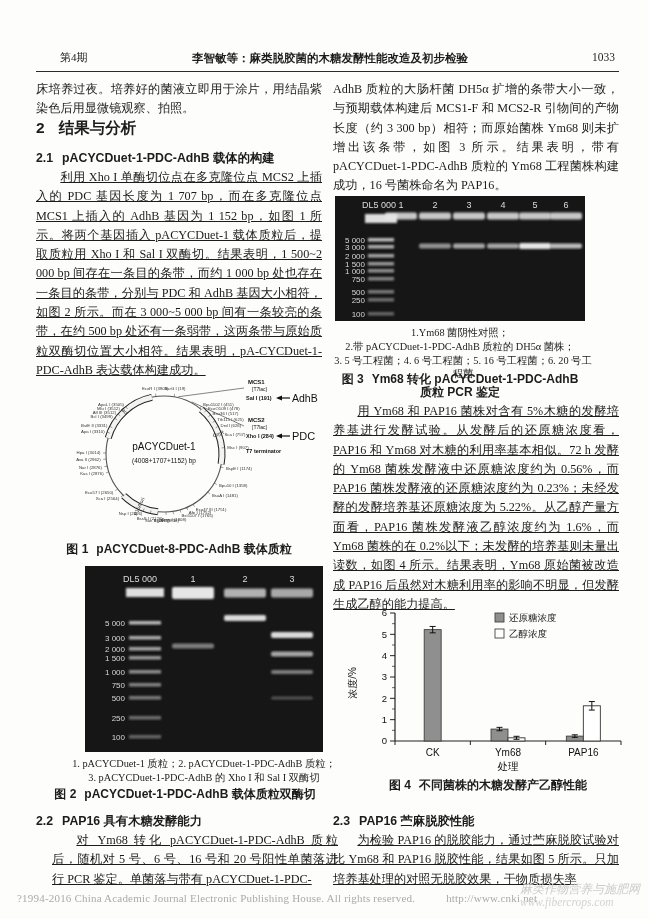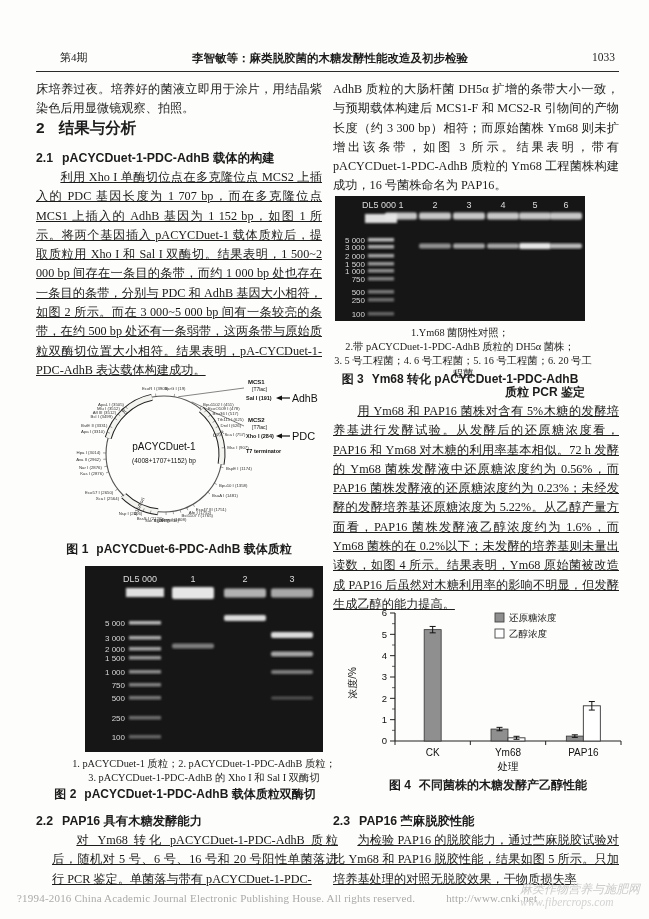--- a/index.html
+++ b/index.html
@@ -140,21 +140,21 @@
         <text x="256" y="39.5" font-size="10.5" fill="#111" font-family="Liberation Serif,serif">AdhB</text>
         <text x="212" y="60" font-size="6" font-weight="700" fill="#111">MCS2</text>
         <text x="216" y="67" font-size="5" fill="#111">[T7lac]</text>
         <text x="210" y="76" font-size="5.5" font-weight="700" fill="#111">Xho I (284)</text>
         <polygon points="240,74 246,71.5 246,76.5" fill="#111"></polygon>
         <line x1="245" y1="74" x2="254" y2="74" stroke="#111" stroke-width="1.2"></line>
         <text x="256" y="77.5" font-size="11" fill="#111" font-family="Liberation Serif,serif">PDC</text>
         <text x="210" y="91" font-size="5.5" font-weight="700" fill="#111">T7 terminator</text>
       </svg></div>
   <div class="abs colL figcap" style="top:541px;">
-    <span class="num">图 1</span><span>pACYCDuet-6-PDC-AdhB 载体质粒</span>
+    <span class="num">图 1</span><span>pACYCDuet-8-PDC-AdhB 载体质粒</span>
   </div>
 
   <div class="abs gelbox" style="top:566px;left:85px;width:238px;height:186px;"><svg width="238" height="186" viewBox="0 0 238 186">
         <defs>
           <filter id="gb2" x="-30%" y="-30%" width="160%" height="160%">
             <feGaussianBlur stdDeviation="0.9"></feGaussianBlur>
           </filter>
         </defs>
         <rect width="100%" height="100%" fill="#161616"></rect>
         <text x="55" y="16" fill="#dcdcdc" font-size="9" text-anchor="middle">DL5 000</text>
@@ -247,21 +247,21 @@
         <rect x="184" y="47" width="32" height="6" rx="2" fill="#e6e6e6" opacity="1" filter="url(#gb3)"></rect>
         <rect x="215" y="16.5" width="32" height="7" rx="2" fill="#e6e6e6" opacity="0.85" filter="url(#gb3)"></rect>
         <rect x="215" y="47.5" width="32" height="5" rx="2" fill="#e6e6e6" opacity="0.8" filter="url(#gb3)"></rect>
       </svg></div>
   <div class="abs fignote" style="top:326px;left:335px;width:250px;">1.Ym68 菌阴性对照；</div>
   <div class="abs fignote" style="top:340px;left:335px;width:250px;">2.带 pACYCDuet-1-PDC-AdhB 质粒的 DH5α 菌株；</div>
   <div class="abs fignote" style="top:354px;left:333px;width:260px;">3. 5 号工程菌；4. 6 号工程菌；5. 16 号工程菌；6. 20 号工程菌</div>
   <div class="abs figcap" style="top:371px;left:335px;width:250px;">
     <span class="num">图 3</span><span>Ym68 转化 pACYCDuet-1-PDC-AdhB</span>
   </div>
-  <div class="abs figcap" style="top:384px;left:335px;width:250px;text-align:right;">质粒 PCR 鉴定</div>
+  <div class="abs figcap" style="top:384px;left:335px;width:250px;">质粒 PCR 鉴定</div>
 
   <p class="abs colR p indent" style="top:402px;">用 Ym68 和 PAP16 菌株对含有 5%木糖的发酵培养基进行发酵试验。从发酵后的还原糖浓度看，PAP16 和 Ym68 对木糖的利用率基本相似。72 h 发酵的 Ym68 菌株发酵液中还原糖浓度约为 0.56%，而 PAP16 菌株发酵液的还原糖浓度约为 0.23%；未经发酵的发酵培养基还原糖浓度为 5.22%。从乙醇产量方面看，PAP16 菌株发酵液乙醇浓度约为 1.6%，而 Ym68 菌株的在 0.2%以下；未发酵的培养基则未量出读数，如图 4 所示。结果表明，Ym68 原始菌被改造成 PAP16 后虽然对木糖利用率的影响不明显，但发酵生成乙醇的能力提高。</p>
 
   <div class="abs" style="top:603px;left:343px;width:290px;height:172px;"><svg width="290" height="172" viewBox="0 0 290 172">
         <line x1="52" y1="10" x2="52" y2="138" stroke="#222" stroke-width="1.2"></line>
         <line x1="52" y1="138" x2="278" y2="138" stroke="#222" stroke-width="1.2"></line>
         <line x1="47" y1="138" x2="52" y2="138" stroke="#222" stroke-width="1"></line>
         <text x="44" y="141.2" font-size="9.5" text-anchor="end" fill="#111" font-family="Liberation Serif,serif">0</text>
         <line x1="49" y1="127.33333333333333" x2="52" y2="127.33333333333333" stroke="#222" stroke-width="0.7"></line>
         <line x1="47" y1="116.66666666666667" x2="52" y2="116.66666666666667" stroke="#222" stroke-width="1"></line>

